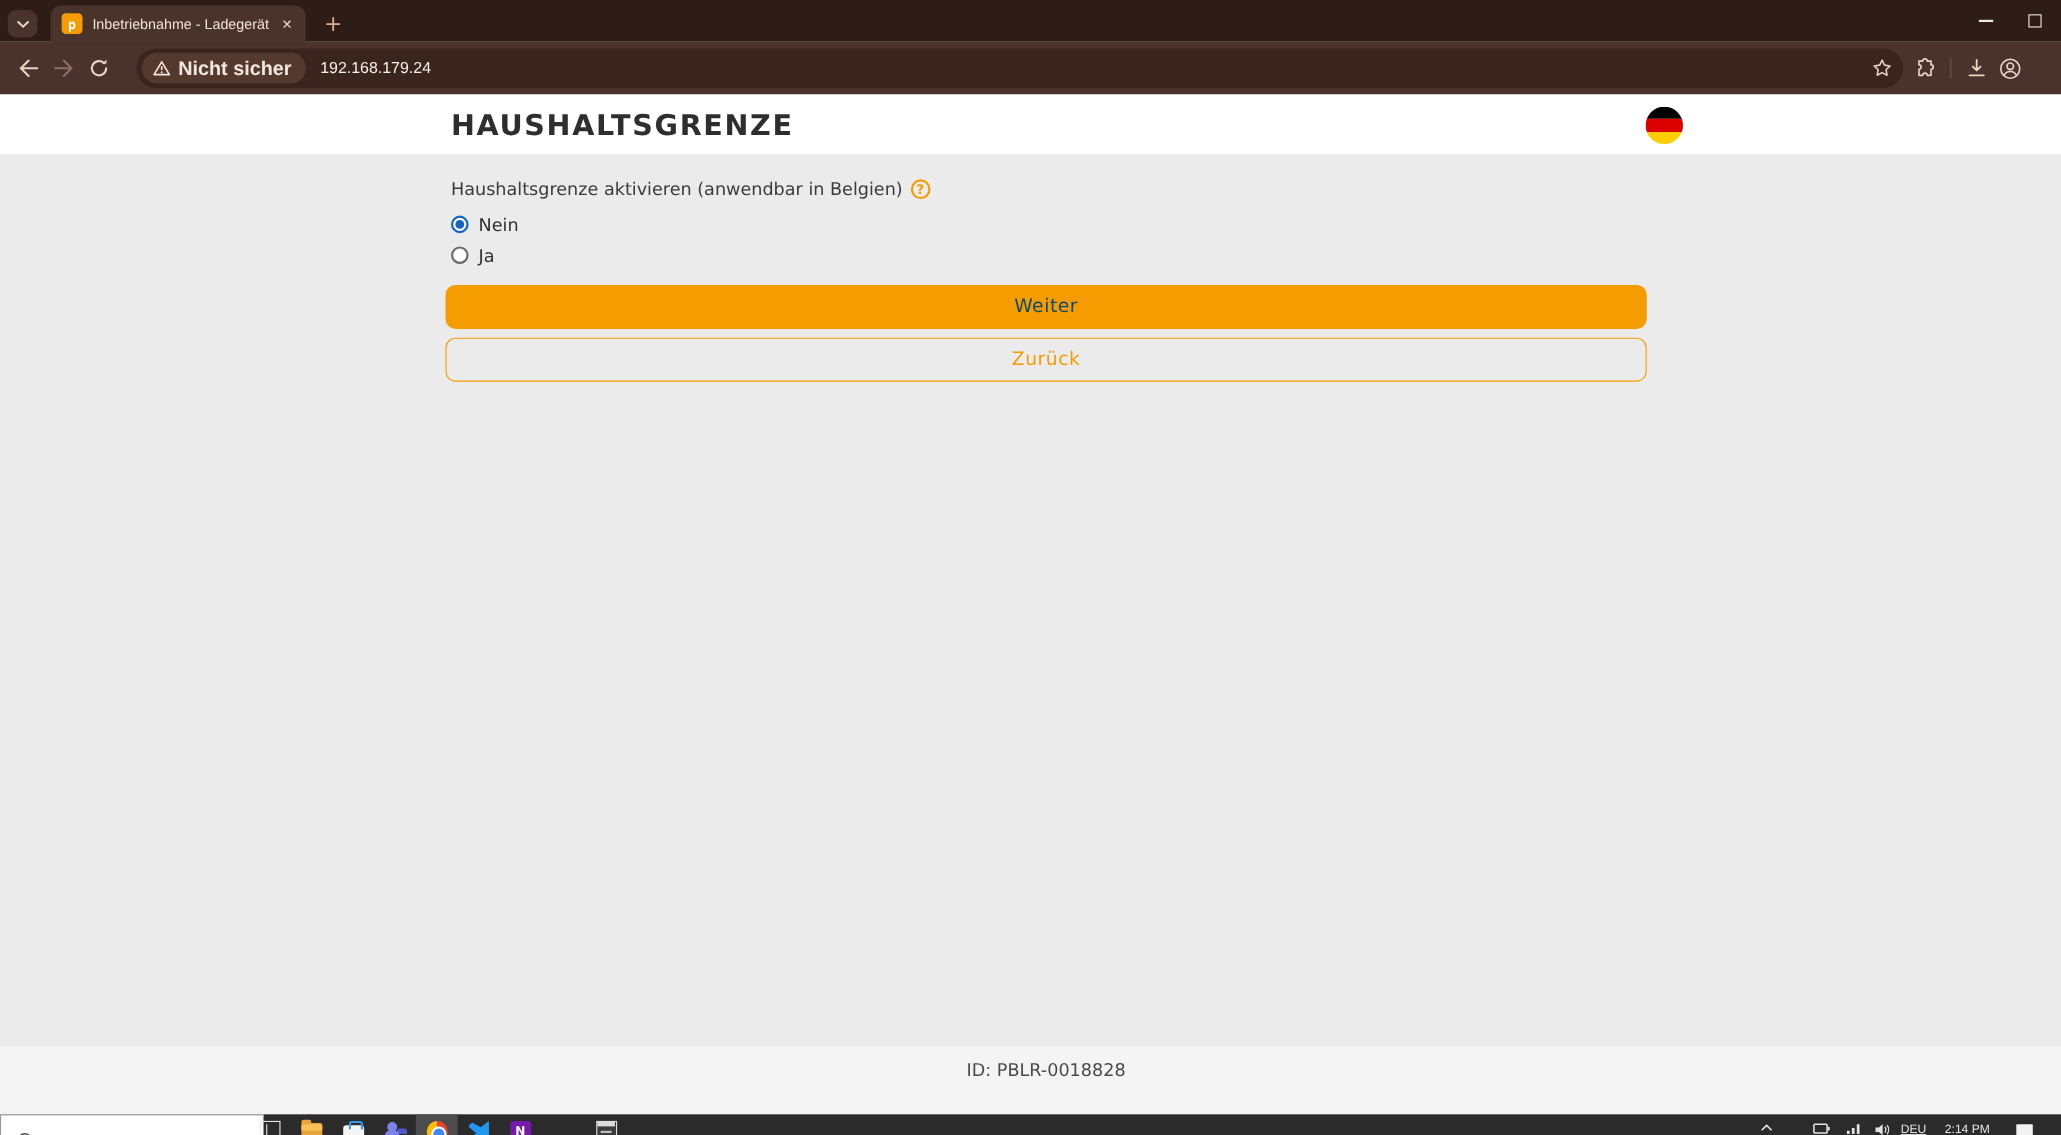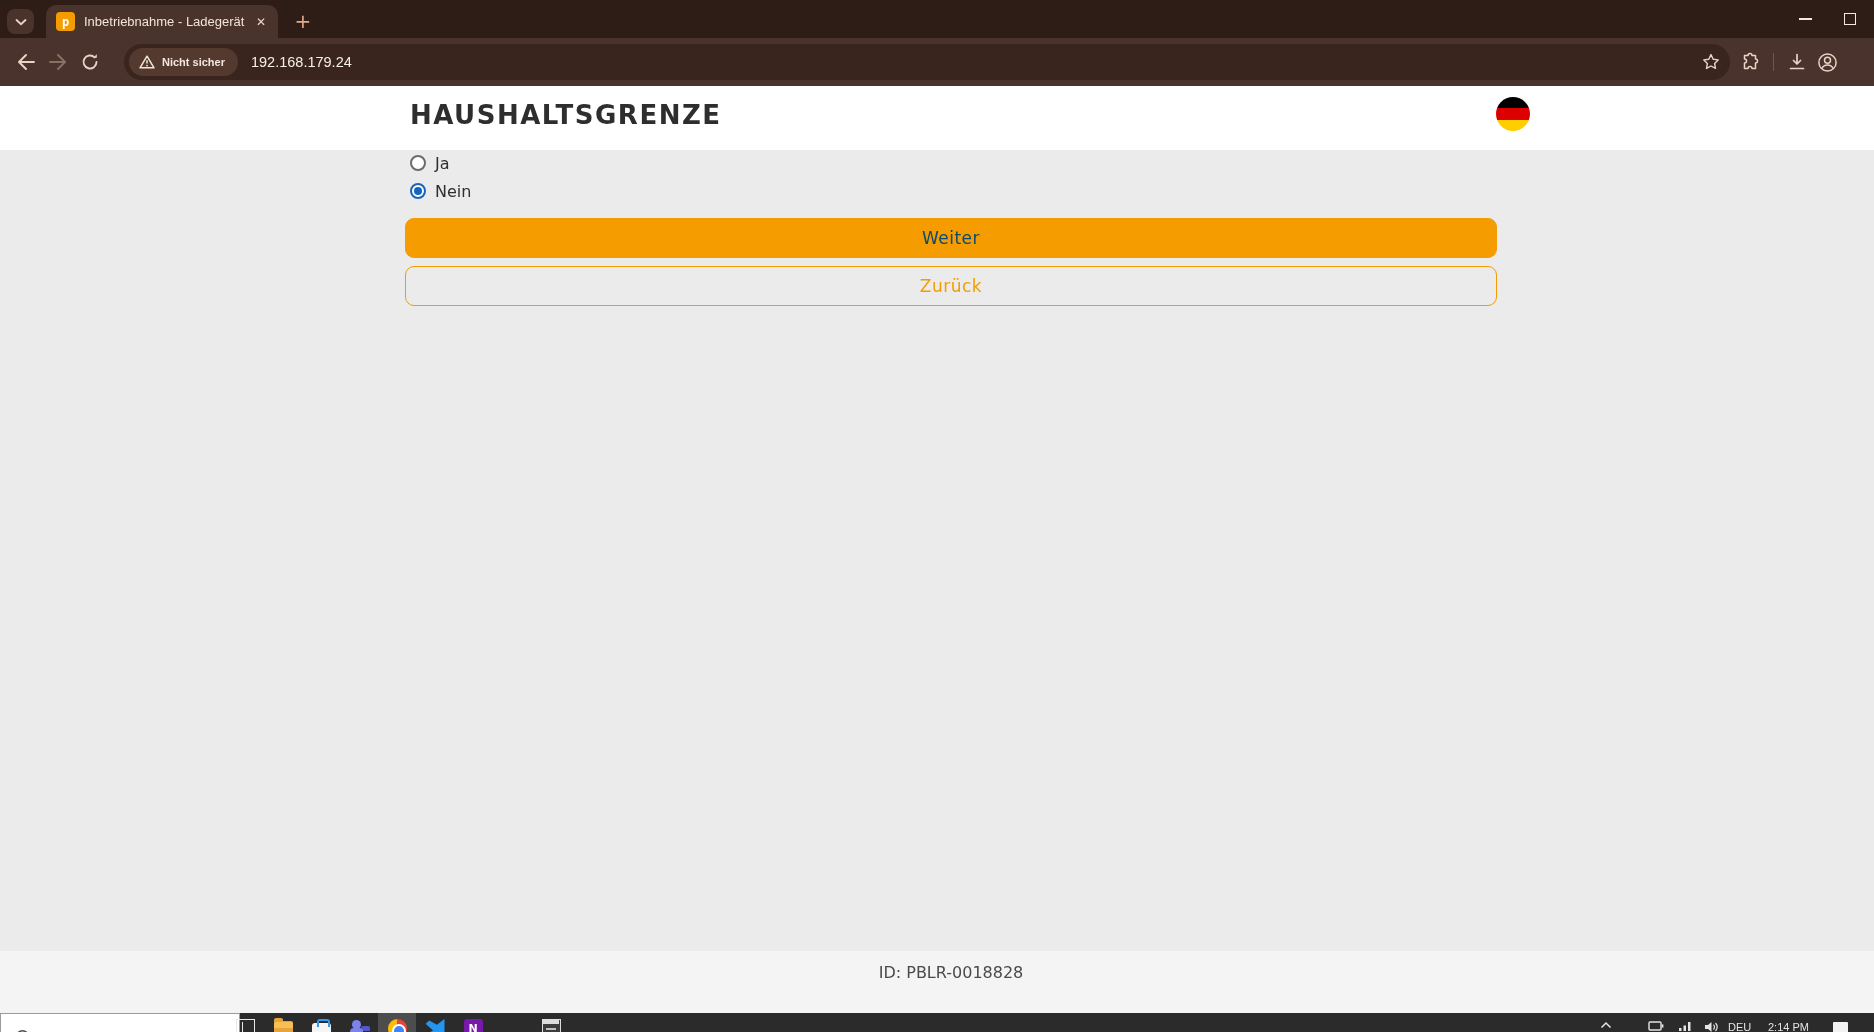--- a/index.html
+++ b/index.html
@@ -26,29 +26,29 @@
   .win-min { width:13px; height:0; border-top:2px solid #F3E9E3; }
   .win-max { width:12px; height:12px; border:1.6px solid #F3E9E3; }
 
   .toolbar { position:absolute; left:0; top:38px; width:100%; height:48px; background:#4A332C;
     display:flex; align-items:center; padding:0 10px; }
   .nav-btn { width:32px; height:32px; display:flex; align-items:center; justify-content:center; flex:0 0 auto; }
   .omnibox { flex:0 0 auto; width:1606px; height:36px; margin-left:18px; background:#39251E;
     border-radius:18px; display:flex; align-items:center; padding:0 10px 0 5px; }
   .sec-chip { height:28px; background:#54392E; border-radius:14px; display:flex; align-items:center;
     gap:7px; padding:0 13px 0 10px; flex:0 0 auto; }
-  .sec-chip-label { font-size:11px; font-weight:bold; color:#F2E6DE; font-family:"Liberation Sans", sans-serif; }
+  .sec-chip-label { font-size:18px; font-weight:bold; color:#F2E6DE; font-family:"Liberation Sans", sans-serif; }
   .url-text { margin-left:13px; font-size:14.5px; color:#F7EEE8; flex:1;
     font-family:"Liberation Sans", sans-serif; }
   .toolbar-actions { display:flex; align-items:center; gap:10px; margin-left:10px; flex:0 0 auto; }
   .tb-divider { width:0; height:18px; border-left:1px solid #6E564A; margin:0 3px; }
 
   
   .page { position:absolute; left:0; top:86px; width:100%; height:927px; background:#EBEBEB; }
-  .page-header { position:absolute; left:0; top:0; width:100%; height:64px; background:#fff; }
+  .page-header { position:absolute; left:0; top:0; width:100%; height:54px; background:#fff; }
   .content { position:absolute; left:405px; width:1092px; }
   .page-heading { padding-left:5px; padding-top:14px; font-size:26px; letter-spacing:1.5px;
     color:#2E2E2E; white-space:nowrap; }
   .flag { position:absolute; left:1496px; top:11px; width:34px; height:34px; border-radius:50%;
     overflow:hidden; display:flex; flex-direction:column; }
   .flag .b1 { flex:1; background:#000; } .flag .b2 { flex:1; background:#D00; } .flag .b3 { flex:1; background:#FFCE00; }
 
   .form-area { top:54px; }
   .q-label-row { margin-top:22px; padding-left:5px; display:flex; align-items:center; }
   .q-label { font-size:16px; color:#3A3A3A; }
@@ -203,28 +203,32 @@
         <h1 class="page-heading">HAUSHALTSGRENZE</h1>
       </div>
       <div class="flag">
         <div class="b1"></div>
           <div class="b2"></div>
           <div class="b3"></div>
       </div>
     </div>
 
     <div class="content form-area" style="top:54px;">
+      <div class="q-label-row">
+        <span class="q-label">Haushaltsgrenze aktivieren (anwendbar in Belgien)</span>
+        <span class="help-icon">?</span>
+      </div>
+      <label class="radio-row">
+        <input type="radio" name="hh" checked="" style="">
+        <span class="radio-label">Nein</span>
+      </label>
       <label class="radio-row">
         <input type="radio" name="hh" style="">
         <span class="radio-label">Ja</span>
       </label>
-      <label class="radio-row">
-        <input type="radio" name="hh" checked="" style="">
-        <span class="radio-label">Nein</span>
-      </label>
       <div class="btn btn-primary">Weiter</div>
       <div class="btn btn-secondary">Zurück</div>
     </div>
 
     <div class="page-footer">
       <div class="content footer-lines">
         <div>ID: PBLR-0018828</div>
       </div>
     </div>
   </div>

